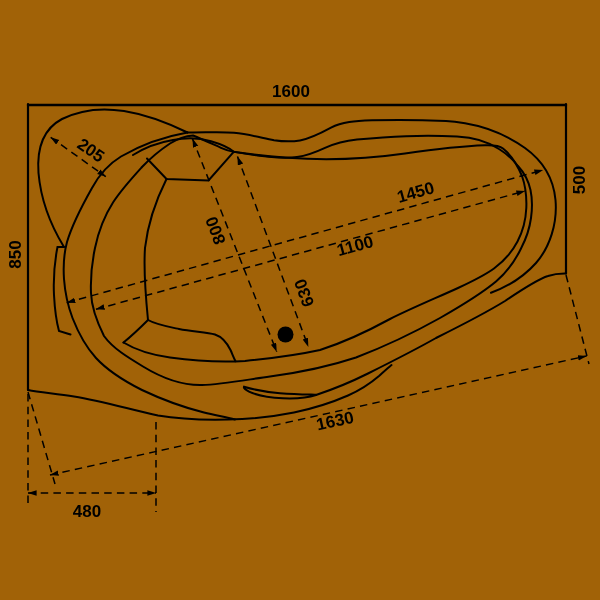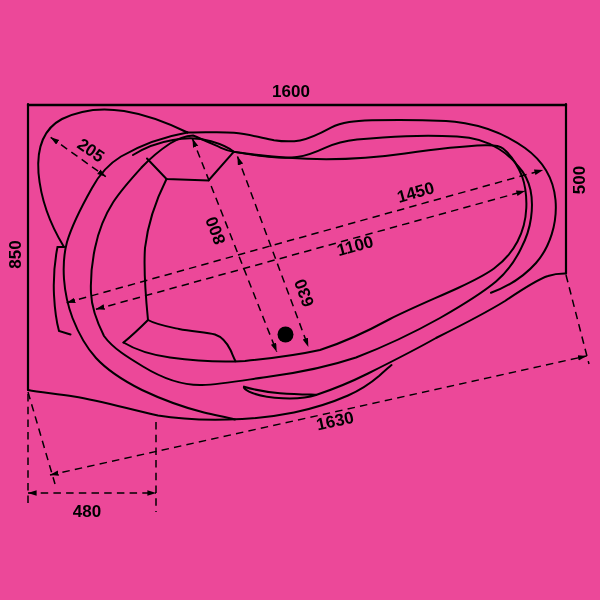--- a/index.html
+++ b/index.html
@@ -1,16 +1,16 @@
 <!DOCTYPE html>
 <html><head>
 <meta charset="utf-8">
 <style>
   html,body{margin:0;padding:0;background:#ffffff;}
-  #page{width:600px;height:600px;background:#ec4899;position:relative;font-family:"Liberation Sans", sans-serif;}
+  #page{width:600px;height:600px;background:#a16207;position:relative;font-family:"Liberation Sans", sans-serif;}
   svg{position:absolute;top:0;left:0;}
   .lbl{font-family:"Liberation Sans", sans-serif;font-weight:bold;font-size:17px;fill:#000;}
 </style>
 </head>
 <body>
 
 <div id="page">
 <svg width="600" height="600" viewBox="0 0 600 600">
 <defs>
 <marker id="ae" markerWidth="10" markerHeight="8" refX="8.6" refY="2.8" orient="auto" markerUnits="userSpaceOnUse">

